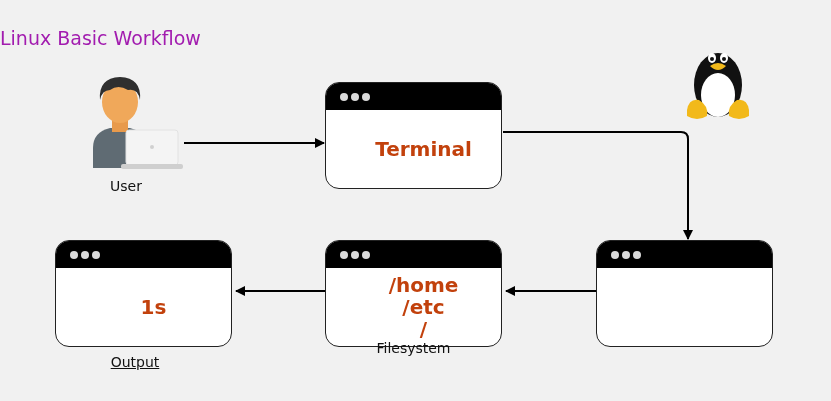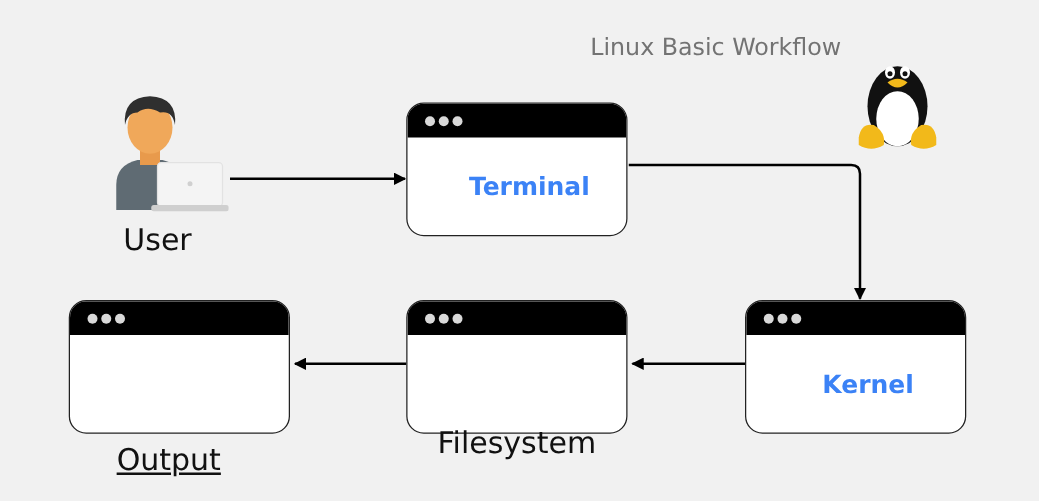--- a/index.html
+++ b/index.html
@@ -1,39 +1,39 @@
 <!DOCTYPE html>
 <html><head>
   <meta charset="utf-8">
   <style>
     html, body { margin: 0; padding: 0; }
     body {
       width: 831px; height: 401px; background: #f1f1f1; position: relative; overflow: hidden;
       font-family: "DejaVu Sans", "Liberation Sans", sans-serif;
     }
     .title {
-      position: absolute; left: 0; width: 673px; top: 27px; text-align: right;
-      font-size: 19px; color: #737373;
+      position: absolute; left: 0; width: 673px; top: 27px; text-align: left;
+      font-size: 19px; color: #a21caf;
     }
     .win {
       position: absolute; width: 177px; height: 107px; background: #fff;
       border: 1.5px solid #222; border-radius: 14px; box-sizing: border-box; overflow: hidden;
     }
     .win .bar {
       height: 27px; background: #000; position: relative;
     }
     .win .dots { position: absolute; left: 14px; top: 10px; display: flex; gap: 3px; }
     .win .dot { width: 8px; height: 8px; border-radius: 50%; background: #d9d9d9; }
     .win .content {
       position: absolute; left: 0; right: 0; top: 27px; bottom: 0;
       display: flex; align-items: center; justify-content: center; flex-direction: column;
-      font-weight: bold; font-size: 20px; color: #3b82f6; line-height: 22px; text-align: center; padding-left: 20px;
+      font-weight: bold; font-size: 20px; color: #c2410c; line-height: 22px; text-align: center; padding-left: 20px;
     }
     .label {
-      position: absolute; font-size: 24px; color: #111; text-align: center;
+      position: absolute; font-size: 14px; color: #111; text-align: center;
     }
     svg.arrows { position: absolute; left: 0; top: 0; }
   </style>
 </head>
 <body>
 
 <div class="title">Linux Basic Workflow</div>
 
 <svg class="arrows" width="831" height="401">
   <defs>
@@ -89,38 +89,43 @@
 </div>
 
 <div class="win" style="left:596px;top:240px;">
   <div class="bar">
     <div class="dots">
         <span class="dot"></span>
         <span class="dot"></span>
         <span class="dot"></span>
       </div>
   </div>
-  <div class="content">
-    <div>Kernel</div>
-  </div>
 </div>
 
 <div class="win" style="left:325px;top:240px;">
   <div class="bar">
     <div class="dots">
         <span class="dot"></span>
         <span class="dot"></span>
         <span class="dot"></span>
       </div>
+  </div>
+  <div class="content">
+    <div>/home</div>
+    <div>/etc</div>
+    <div>/</div>
   </div>
 </div>
 <div class="label" style="left:325px;top:340px;width:177px;">Filesystem</div>
 
 <div class="win" style="left:55px;top:240px;">
   <div class="bar">
     <div class="dots">
         <span class="dot"></span>
         <span class="dot"></span>
         <span class="dot"></span>
       </div>
   </div>
+  <div class="content">
+    <div>1s</div>
+  </div>
 </div>
 <div class="label" style="left:55px;top:354px;width:160px;text-decoration:underline;">Output</div>
 
 </body></html>

